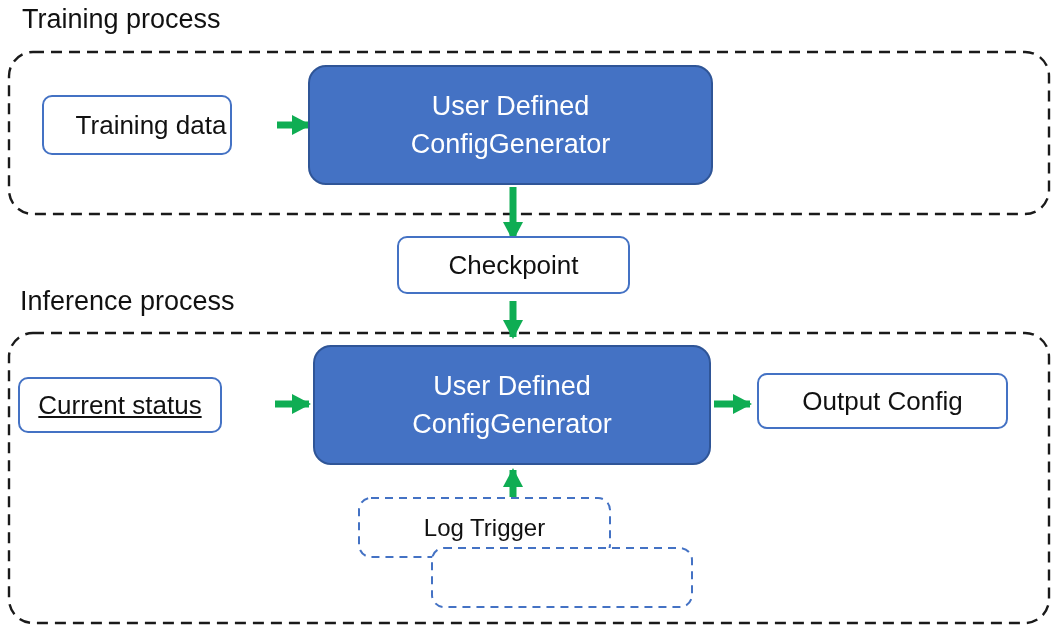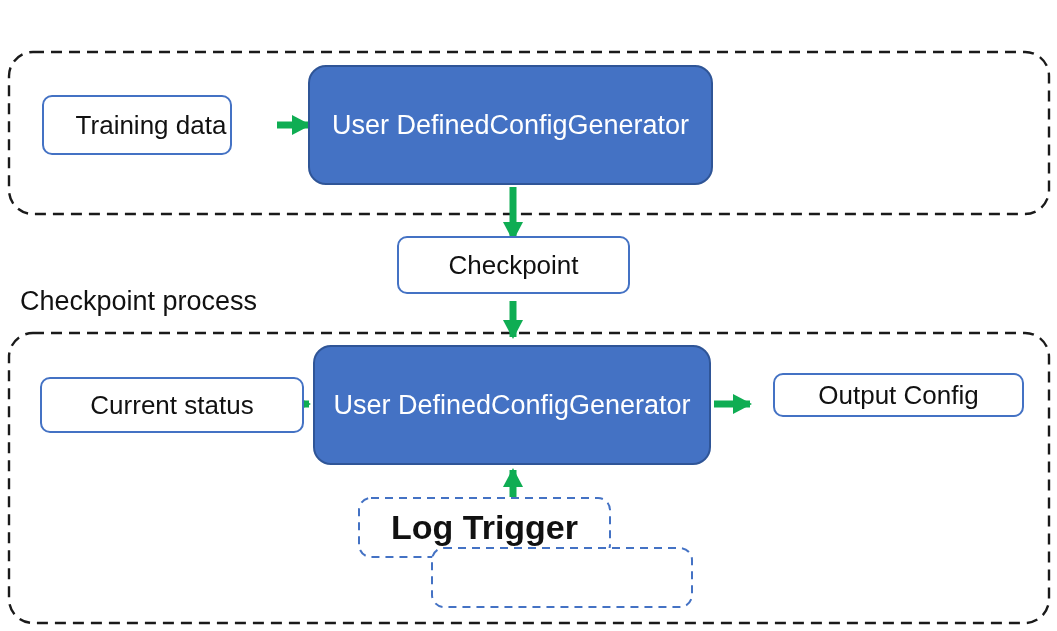--- a/index.html
+++ b/index.html
@@ -64,48 +64,47 @@
     font-size: 26px;
     color: var(--text);
     white-space: nowrap;
   }
   .blue-box {
     position: absolute;
     background: var(--node-blue);
     border: 2.5px solid var(--node-blue-border);
     border-radius: 18px;
     display: flex;
-    flex-direction: row;
+    flex-direction: column;
     align-items: center;
     justify-content: center;
     color: #ffffff;
     font-size: 27px;
     line-height: 38px;
     text-align: center;
   }
   .trigger-label {
     position: absolute;
     display: flex;
     align-items: center;
     justify-content: center;
-    font-size: 34px;
+    font-size: 24px;
     color: var(--text);
     white-space: nowrap;
-    font-weight: bold;
   }
 
   
   #label-training   { left: 22px;  top: 4px;   }
   #label-inference  { left: 20px;  top: 286px; }
   #box-training-data  { left: 42px;  top: 95px;  width: 190px; height: 60px; padding-left: 28px; }
   #bluebox-training   { left: 308px; top: 65px;  width: 405px; height: 120px; }
   #box-checkpoint     { left: 397px; top: 236px; width: 233px; height: 58px; }
-  #box-current-status { left: 40px;  top: 377px; width: 264px; height: 56px; }
+  #box-current-status { left: 18px;  top: 377px; width: 204px; height: 56px; text-decoration: underline; }
   #bluebox-inference  { left: 313px; top: 345px; width: 398px; height: 120px; }
-  #box-output-config  { left: 757px; top: 373px; width: 251px; height: 44px; margin-left: 16px; }
+  #box-output-config  { left: 757px; top: 373px; width: 251px; height: 56px; }
   #label-log-trigger   { left: 359px; top: 498px; width: 251px; height: 59px; }
   #label-clock-trigger { left: 432px; top: 548px; width: 260px; height: 59px; }
 </style>
 </head>
 <body>
 
 <div class="canvas">
 
   <svg class="overlay" viewBox="0 0 1057 631" xmlns="http://www.w3.org/2000/svg">
     <defs>
@@ -121,22 +120,23 @@
     <rect class="trigger-rect" x="432" y="548" width="260" height="59" rx="12"></rect>
 
     <line class="arrow" x1="277" y1="125" x2="309" y2="125" marker-end="url(#ah)"></line>
     <line class="arrow" x1="513" y1="187" x2="513" y2="239" marker-end="url(#ah)"></line>
     <line class="arrow" x1="513" y1="301" x2="513" y2="337" marker-end="url(#ah)"></line>
     <line class="arrow" x1="275" y1="404" x2="309" y2="404" marker-end="url(#ah)"></line>
     <line class="arrow" x1="714" y1="404" x2="750" y2="404" marker-end="url(#ah)"></line>
     <line class="arrow" x1="513" y1="497" x2="513" y2="470" marker-end="url(#ah)"></line>
   </svg>
 
+  <div class="section-label" id="label-training">Training process</div>
 
-  <div class="section-label" id="label-inference">Checkpoint process</div>
+  <div class="section-label" id="label-inference">Inference process</div>
 
   <div class="white-box" id="box-training-data">Training data</div>
 
   <div class="blue-box" id="bluebox-training">
     <span>User Defined</span>
     <span>ConfigGenerator</span>
   </div>
 
   <div class="white-box" id="box-checkpoint">Checkpoint</div>
 

